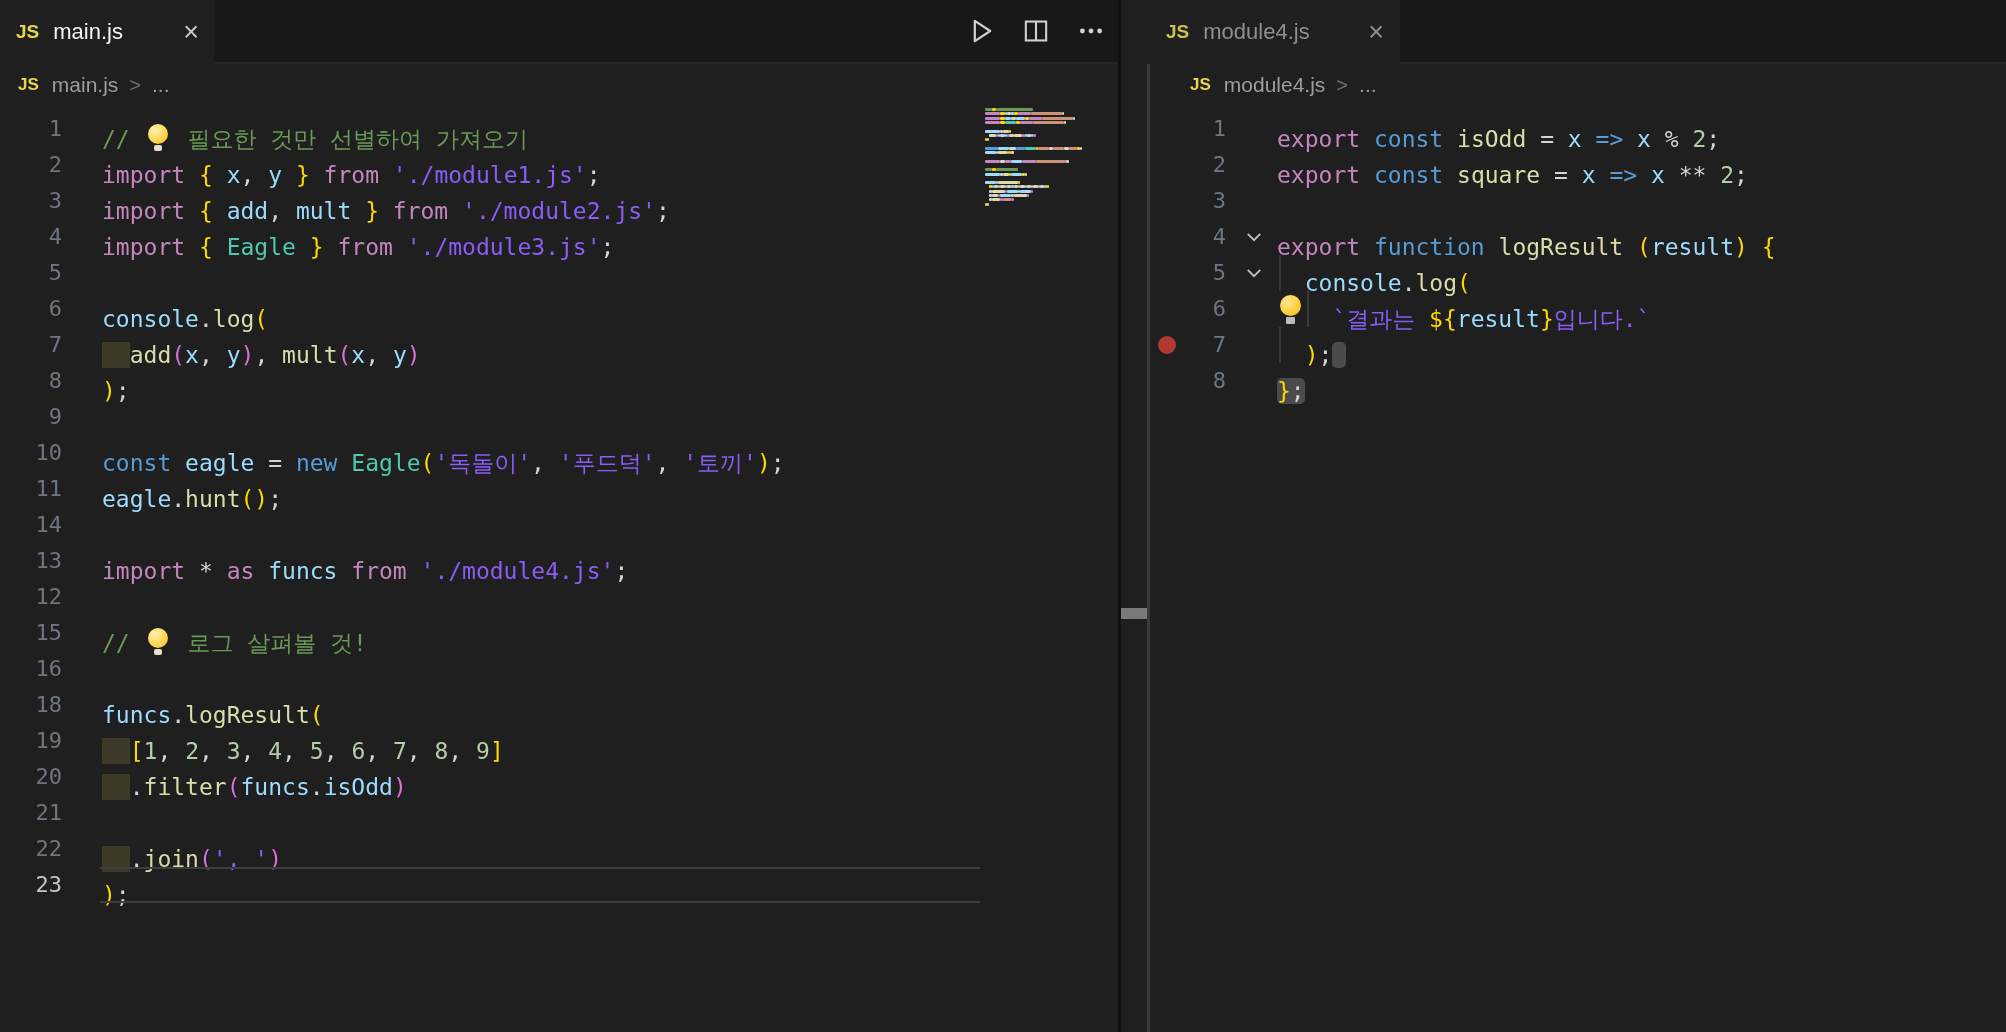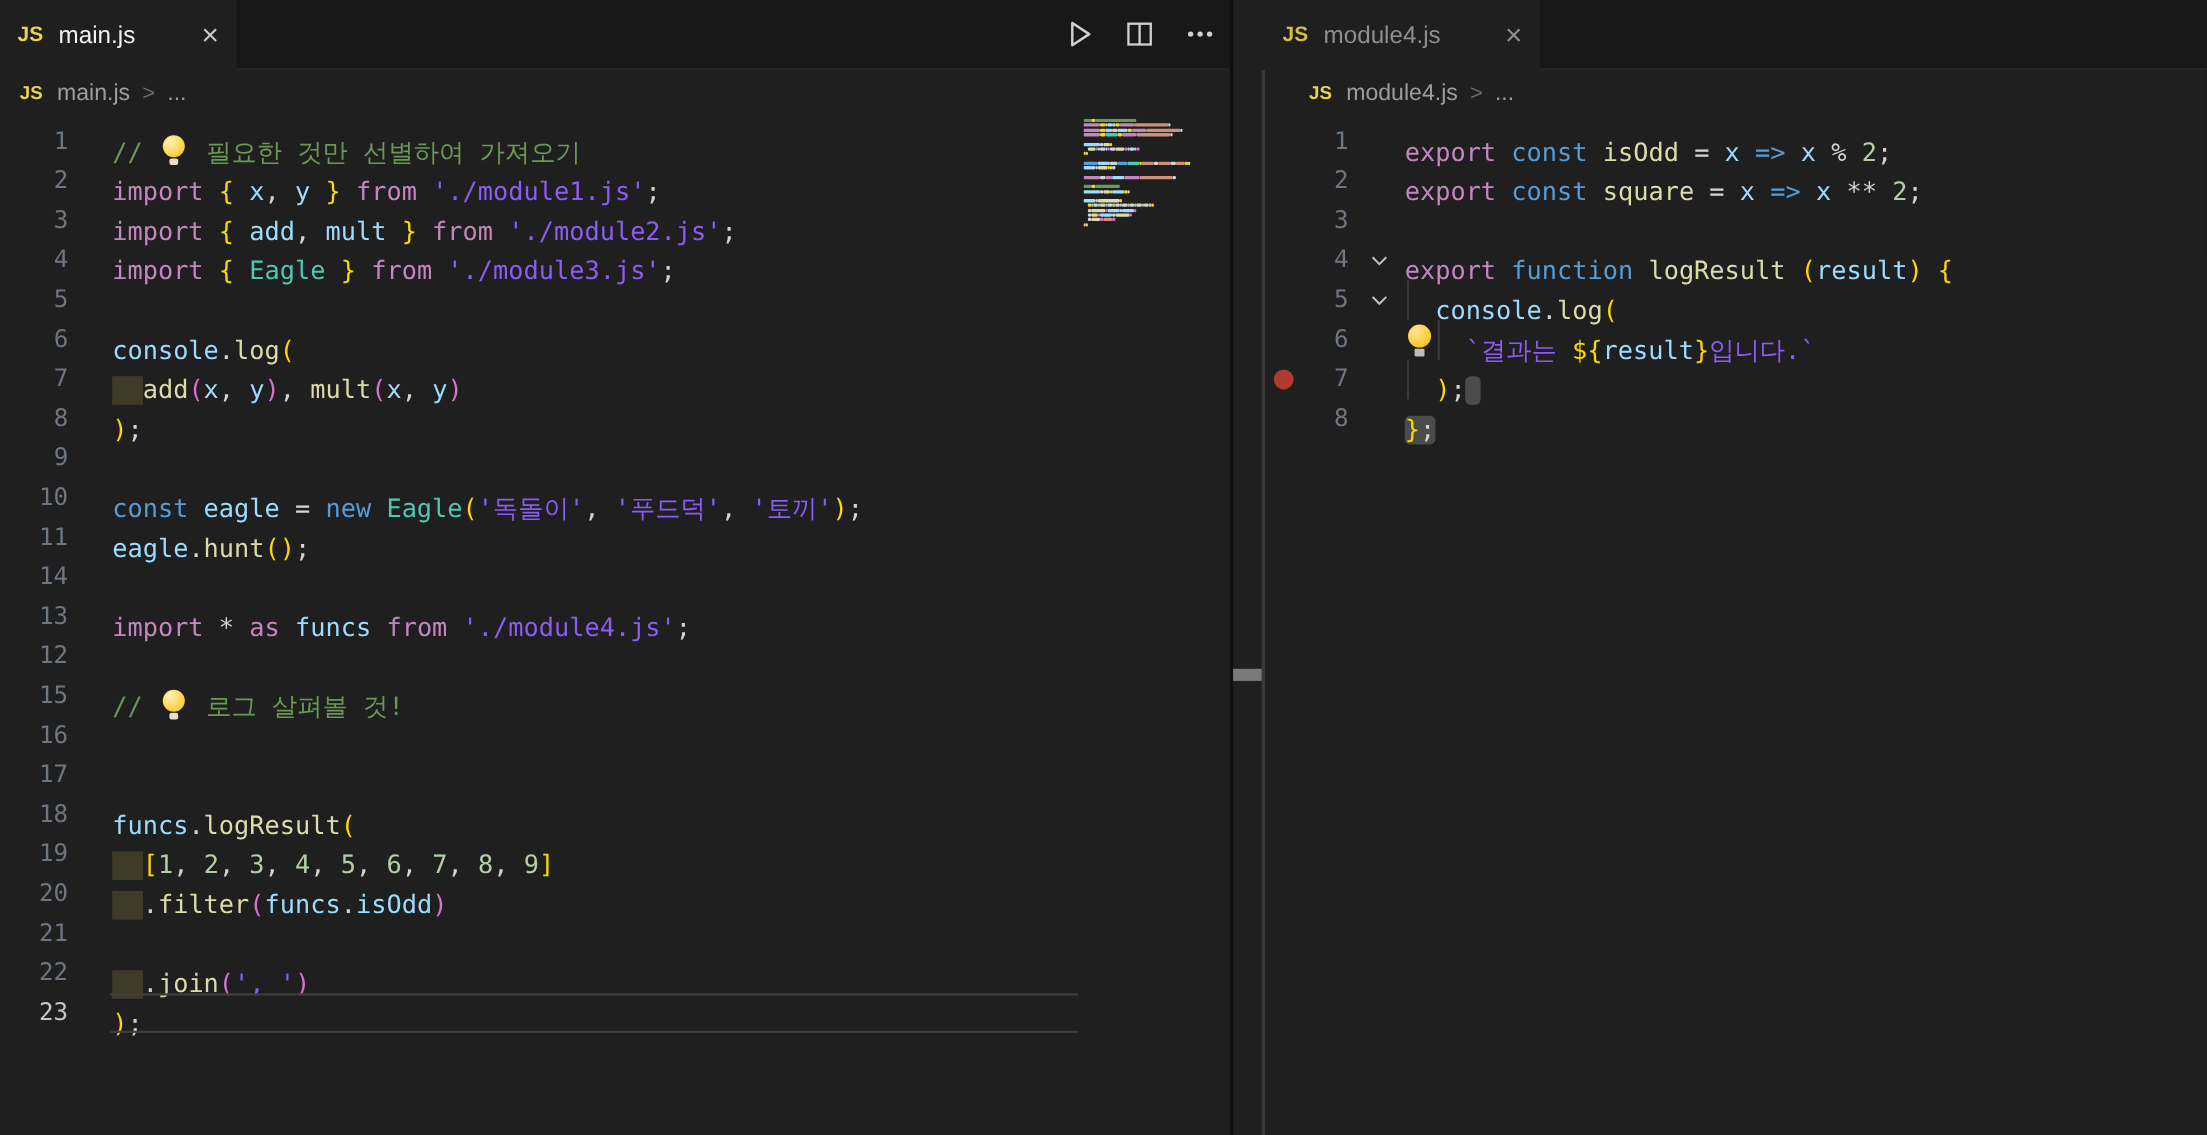--- a/index.html
+++ b/index.html
@@ -182,24 +182,20 @@
     <div class="row">
       <span class="ln">12</span>
       <span class="code"></span>
     </div>
     <div class="row">
       <span class="ln">15</span>
       <span class="code"><span class="tk-cm">// </span><span class="tk-emoji"></span><span class="tk-cm"> 로그 살펴볼 것!</span></span>
     </div>
     <div class="row">
       <span class="ln">16</span>
-    </div>
-    <div class="row">
-      <span class="ln">17</span>
-      <span class="code"></span>
     </div>
     <div class="row">
       <span class="ln">18</span>
       <span class="code"><span class="tk-vr">funcs</span><span class="tk-pt">.</span><span class="tk-fn">logResult</span><span class="tk-b1">(</span></span>
     </div>
     <div class="row">
       <span class="ln">19</span>
       <span class="code"><span class="tk-ol">  </span><span class="tk-b1">[</span><span class="tk-nu">1</span><span class="tk-pt">, </span><span class="tk-nu">2</span><span class="tk-pt">, </span><span class="tk-nu">3</span><span class="tk-pt">, </span><span class="tk-nu">4</span><span class="tk-pt">, </span><span class="tk-nu">5</span><span class="tk-pt">, </span><span class="tk-nu">6</span><span class="tk-pt">, </span><span class="tk-nu">7</span><span class="tk-pt">, </span><span class="tk-nu">8</span><span class="tk-pt">, </span><span class="tk-nu">9</span><span class="tk-b1">]</span></span>
     </div>
     <div class="row">

